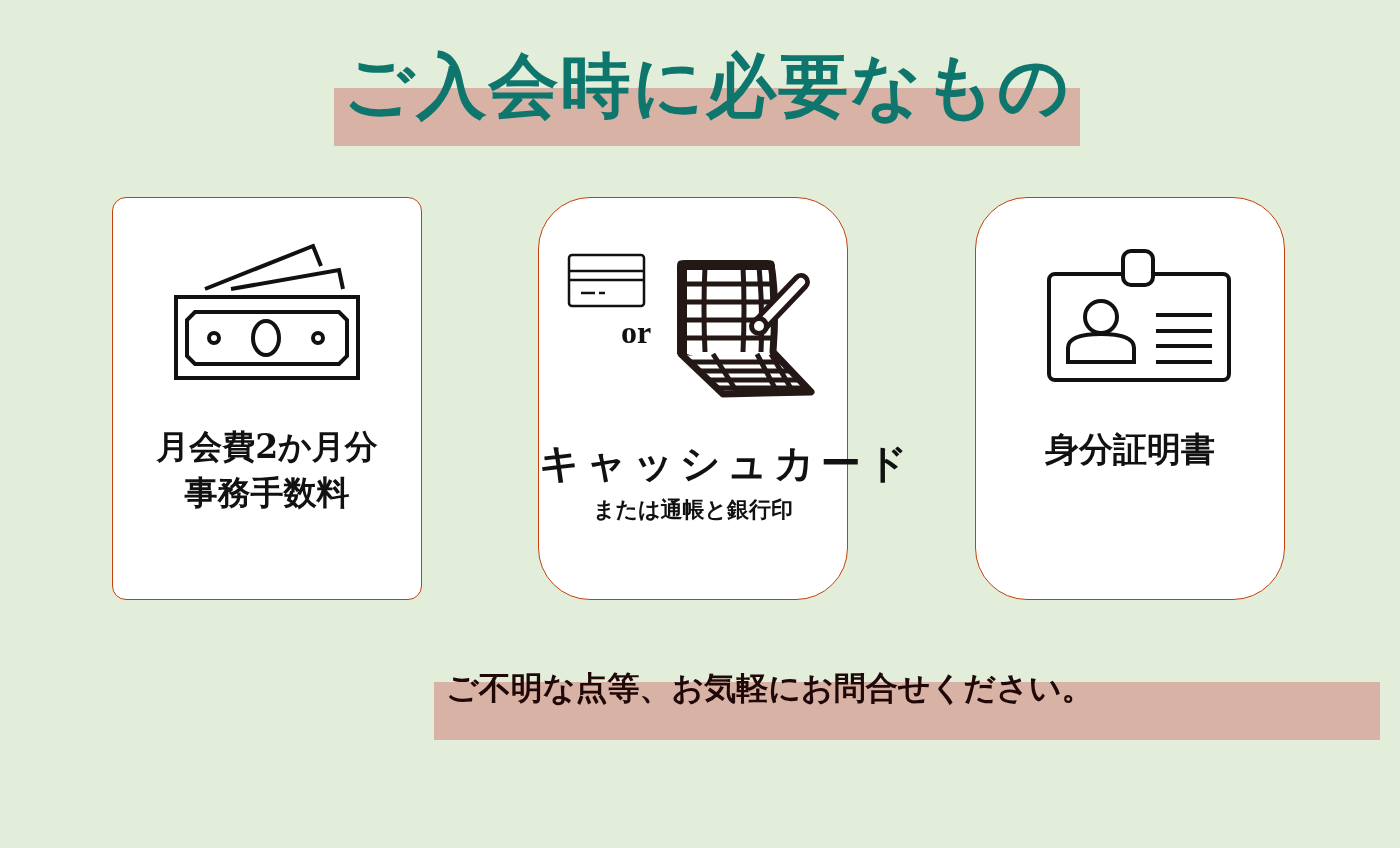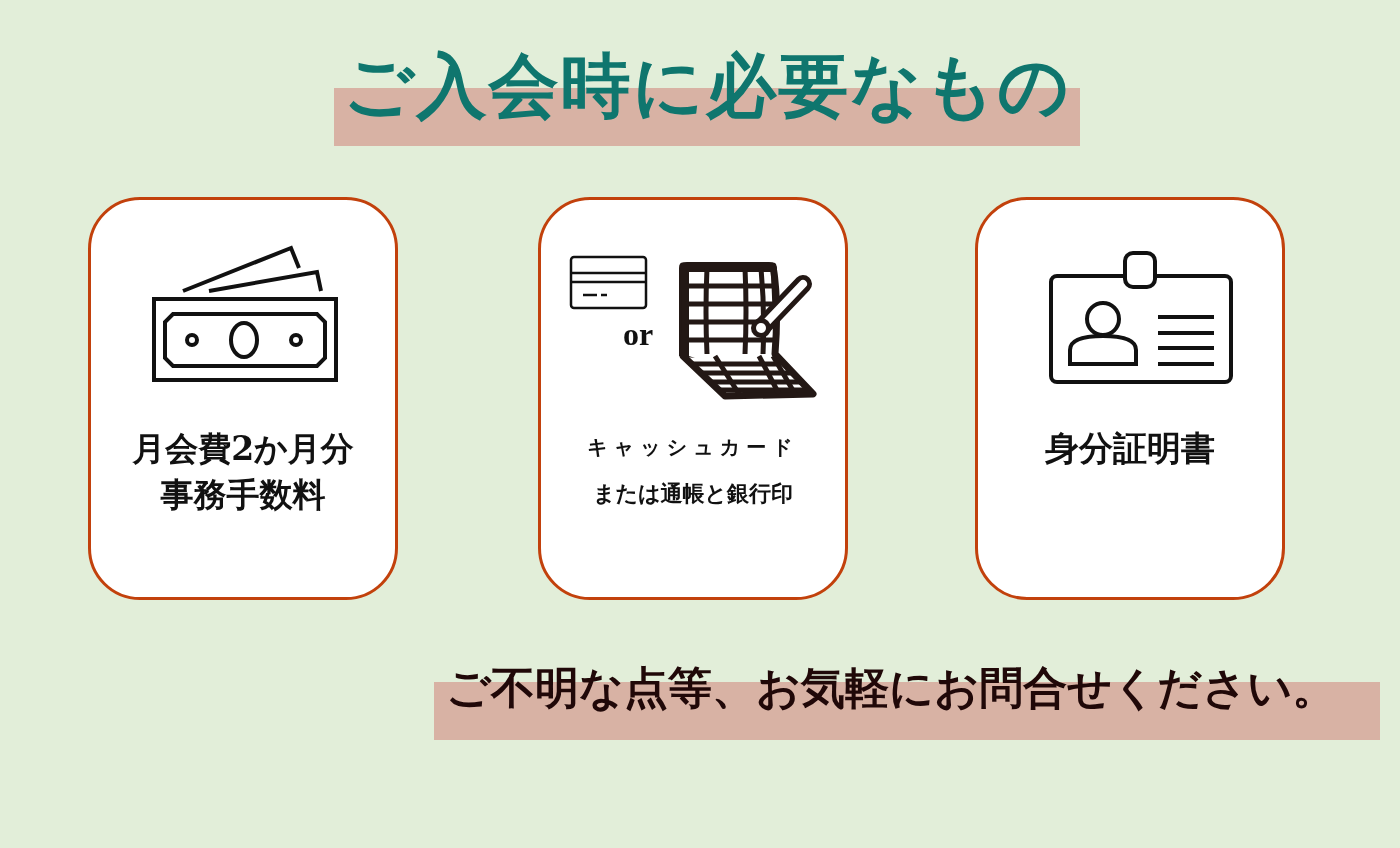--- a/index.html
+++ b/index.html
@@ -24,55 +24,55 @@
       font-size: 70px;
       font-weight: bold;
       line-height: 84px;
       letter-spacing: 2px;
       color: #0f766e;
       white-space: nowrap;
     }
     .footer-note {
       position: absolute;
       left: 446px; top: 660px; width: 950px;
-      font-size: 44px;
+      font-size: 32px;
       font-weight: bold;
       line-height: 56px;
       color: #200808;
       white-space: nowrap;
       letter-spacing: 0px;
     }
 
     .card {
       position: absolute;
       top: 197px;
       width: 310px;
       height: 403px;
       background: #ffffff;
-      border: 3px solid #c2410c;
+      border: 1px solid #c2410c;
       border-radius: 52px;
     }
-    .card-1 { left: 88px; }
+    .card-1 { left: 112px; border-radius: 14px; }
     .card-2 { left: 538px; }
     .card-3 { left: 975px; }
 
     .card svg { position: absolute; display: block; }
     .card-label {
       position: absolute;
       left: 0; width: 100%;
       text-align: center;
       font-weight: bold;
       color: #111;
       white-space: nowrap;
     }
     .card-1 .card-label { top: 226px; font-size: 33px; line-height: 46px; }
     .card-2 .card-label { top: 224px; font-size: 31px; line-height: 46px; }
-    .card-2 .card-label .line1 { letter-spacing: 6px; font-size: 20px; }
+    .card-2 .card-label .line1 { letter-spacing: 6px; font-size: 40px; margin-top: 18px; }
     .card-2 .card-label .line2 { font-size: 22px; }
-    .card-3 .card-label { top: 228px; font-size: 34px; line-height: 46px; font-family: Liberation Mono, monospace; }
+    .card-3 .card-label { top: 228px; font-size: 34px; line-height: 46px; }
     .card-label span { display: block; }
 
     .or-text {
       position: absolute;
       left: 82px; top: 116px;
       font-size: 32px;
       font-weight: bold;
       font-family: "Liberation Serif", serif;
       color: #111;
     }

